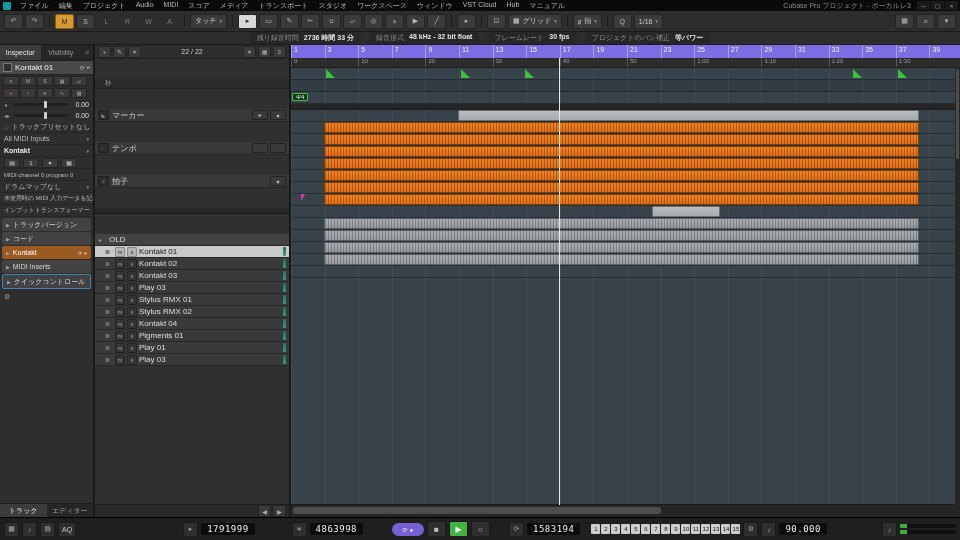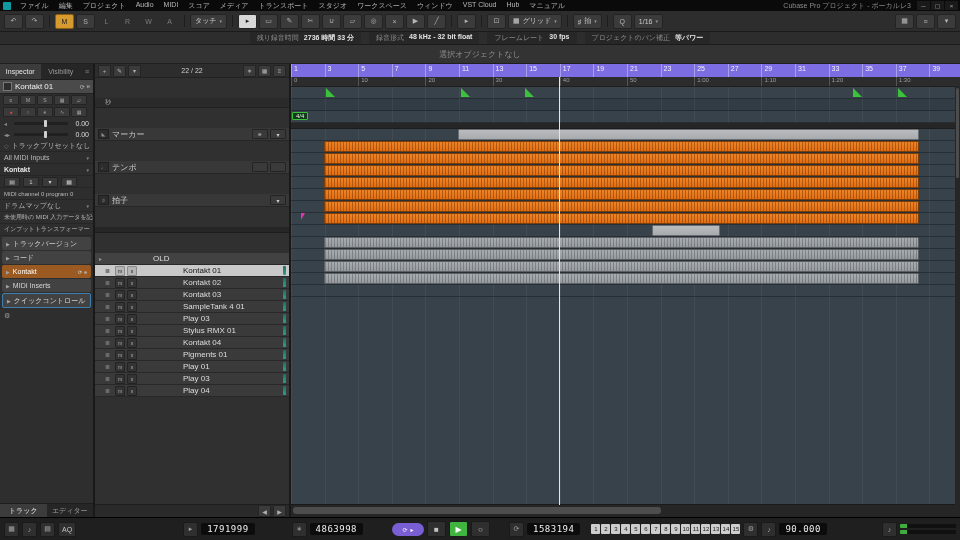--- a/index.html
+++ b/index.html
@@ -108,21 +108,21 @@
   .tl-rows{flex:0 0 auto;display:flex;flex-direction:column;}
   .trow{height:12px;display:flex;align-items:center;gap:2px;padding:0 3px 0 10px;background:#3a3a3a;
         border-bottom:1px solid #282828;color:#dedede;box-sizing:border-box;}
   .trow.folder{padding-left:4px;background:#424242;}
   .trow.sel{background:#c9c9c9;color:#151515;}
   .ticon{width:8px;color:#949494;font-size:6px;flex:0 0 auto;}
   .trow.sel .ticon{color:#333;}
   .msb{width:8px;height:8px;background:#343434;border:1px solid #232323;border-radius:1px;
        display:flex;align-items:center;justify-content:center;font-size:5px;color:#a9a9a9;flex:0 0 auto;}
   .trow.sel .msb{background:#b4b4b4;color:#222;border-color:#8a8a8a;}
-  .tname{flex:1;overflow:hidden;white-space:nowrap;font-size:8px;margin-left:44px;}
+  .tname{flex:1;overflow:hidden;white-space:nowrap;font-size:8px;}
   .tmeter{width:3px;height:9px;background:linear-gradient(#1f6f5f,#2fa08a);border-radius:1px;flex:0 0 auto;}
   .tl-bottom{height:12px;display:flex;align-items:center;justify-content:flex-end;gap:2px;
              padding:0 3px;background:#2a2a2a;border-top:1px solid #1e1e1e;flex:0 0 auto;}
 
   
   .arrange{flex:1;position:relative;display:flex;flex-direction:column;min-width:0;background:#333f48;min-height:0;}
   .ruler{flex:0 0 22px;position:relative;}
   .ruler-bars{position:relative;height:13px;background:#7c6ee2;overflow:hidden;}
   .rbar{position:absolute;top:0;color:#f2f2f2;font-size:7px;padding:1px 0 0 2px;
         border-left:1px solid rgba(255,255,255,.35);height:13px;box-sizing:border-box;}
@@ -282,23 +282,20 @@
           <div class="info-label">フレームレート</div>
           <div class="info-value">30 fps</div>
         </div>
         <div class="info-item">
           <div class="info-label">プロジェクトのパン補正</div>
           <div class="info-value">等パワー</div>
         </div>
       </span>
   </div>
 
-  <div class="statusline">
-    <span>選択オブジェクトなし</span>
-  </div>
 
   <div class="main">
 
     <aside class="inspector">
       <div class="insp-tabs">
         <span class="itab active">Inspector</span>
         <span class="itab">Visibility</span>
         <span class="itab-icon">≡</span>
       </div>
       <div class="insp-track">
@@ -465,41 +462,41 @@
             <div class="ticon">≣</div>
             <div class="msb">m</div>
             <div class="msb">s</div>
             <div class="tname">Kontakt 03</div>
             <div class="tmeter"></div>
           </div>
           <div class="trow">
             <div class="ticon">≣</div>
             <div class="msb">m</div>
             <div class="msb">s</div>
-            <div class="tname">SampleTank 4 01</div>
-            <div class="tmeter"></div>
-          </div>
-          <div class="trow">
-            <div class="ticon">≣</div>
-            <div class="msb">m</div>
-            <div class="msb">s</div>
             <div class="tname">Play 03</div>
             <div class="tmeter"></div>
           </div>
           <div class="trow">
             <div class="ticon">≣</div>
             <div class="msb">m</div>
             <div class="msb">s</div>
             <div class="tname">Stylus RMX 01</div>
             <div class="tmeter"></div>
           </div>
           <div class="trow">
             <div class="ticon">≣</div>
             <div class="msb">m</div>
             <div class="msb">s</div>
+            <div class="tname">Stylus RMX 02</div>
+            <div class="tmeter"></div>
+          </div>
+          <div class="trow">
+            <div class="ticon">≣</div>
+            <div class="msb">m</div>
+            <div class="msb">s</div>
             <div class="tname">Kontakt 04</div>
             <div class="tmeter"></div>
           </div>
           <div class="trow">
             <div class="ticon">≣</div>
             <div class="msb">m</div>
             <div class="msb">s</div>
             <div class="tname">Pigments 01</div>
             <div class="tmeter"></div>
           </div>
@@ -508,27 +505,20 @@
             <div class="msb">m</div>
             <div class="msb">s</div>
             <div class="tname">Play 01</div>
             <div class="tmeter"></div>
           </div>
           <div class="trow">
             <div class="ticon">≣</div>
             <div class="msb">m</div>
             <div class="msb">s</div>
             <div class="tname">Play 03</div>
-            <div class="tmeter"></div>
-          </div>
-          <div class="trow">
-            <div class="ticon">≣</div>
-            <div class="msb">m</div>
-            <div class="msb">s</div>
-            <div class="tname">Play 04</div>
             <div class="tmeter"></div>
           </div>
         </div>
       <div class="fill"></div>
       <div class="tl-bottom">
         <span class="hbtn">◀</span>
         <span class="hbtn">▶</span>
       </div>
     </div>
 

